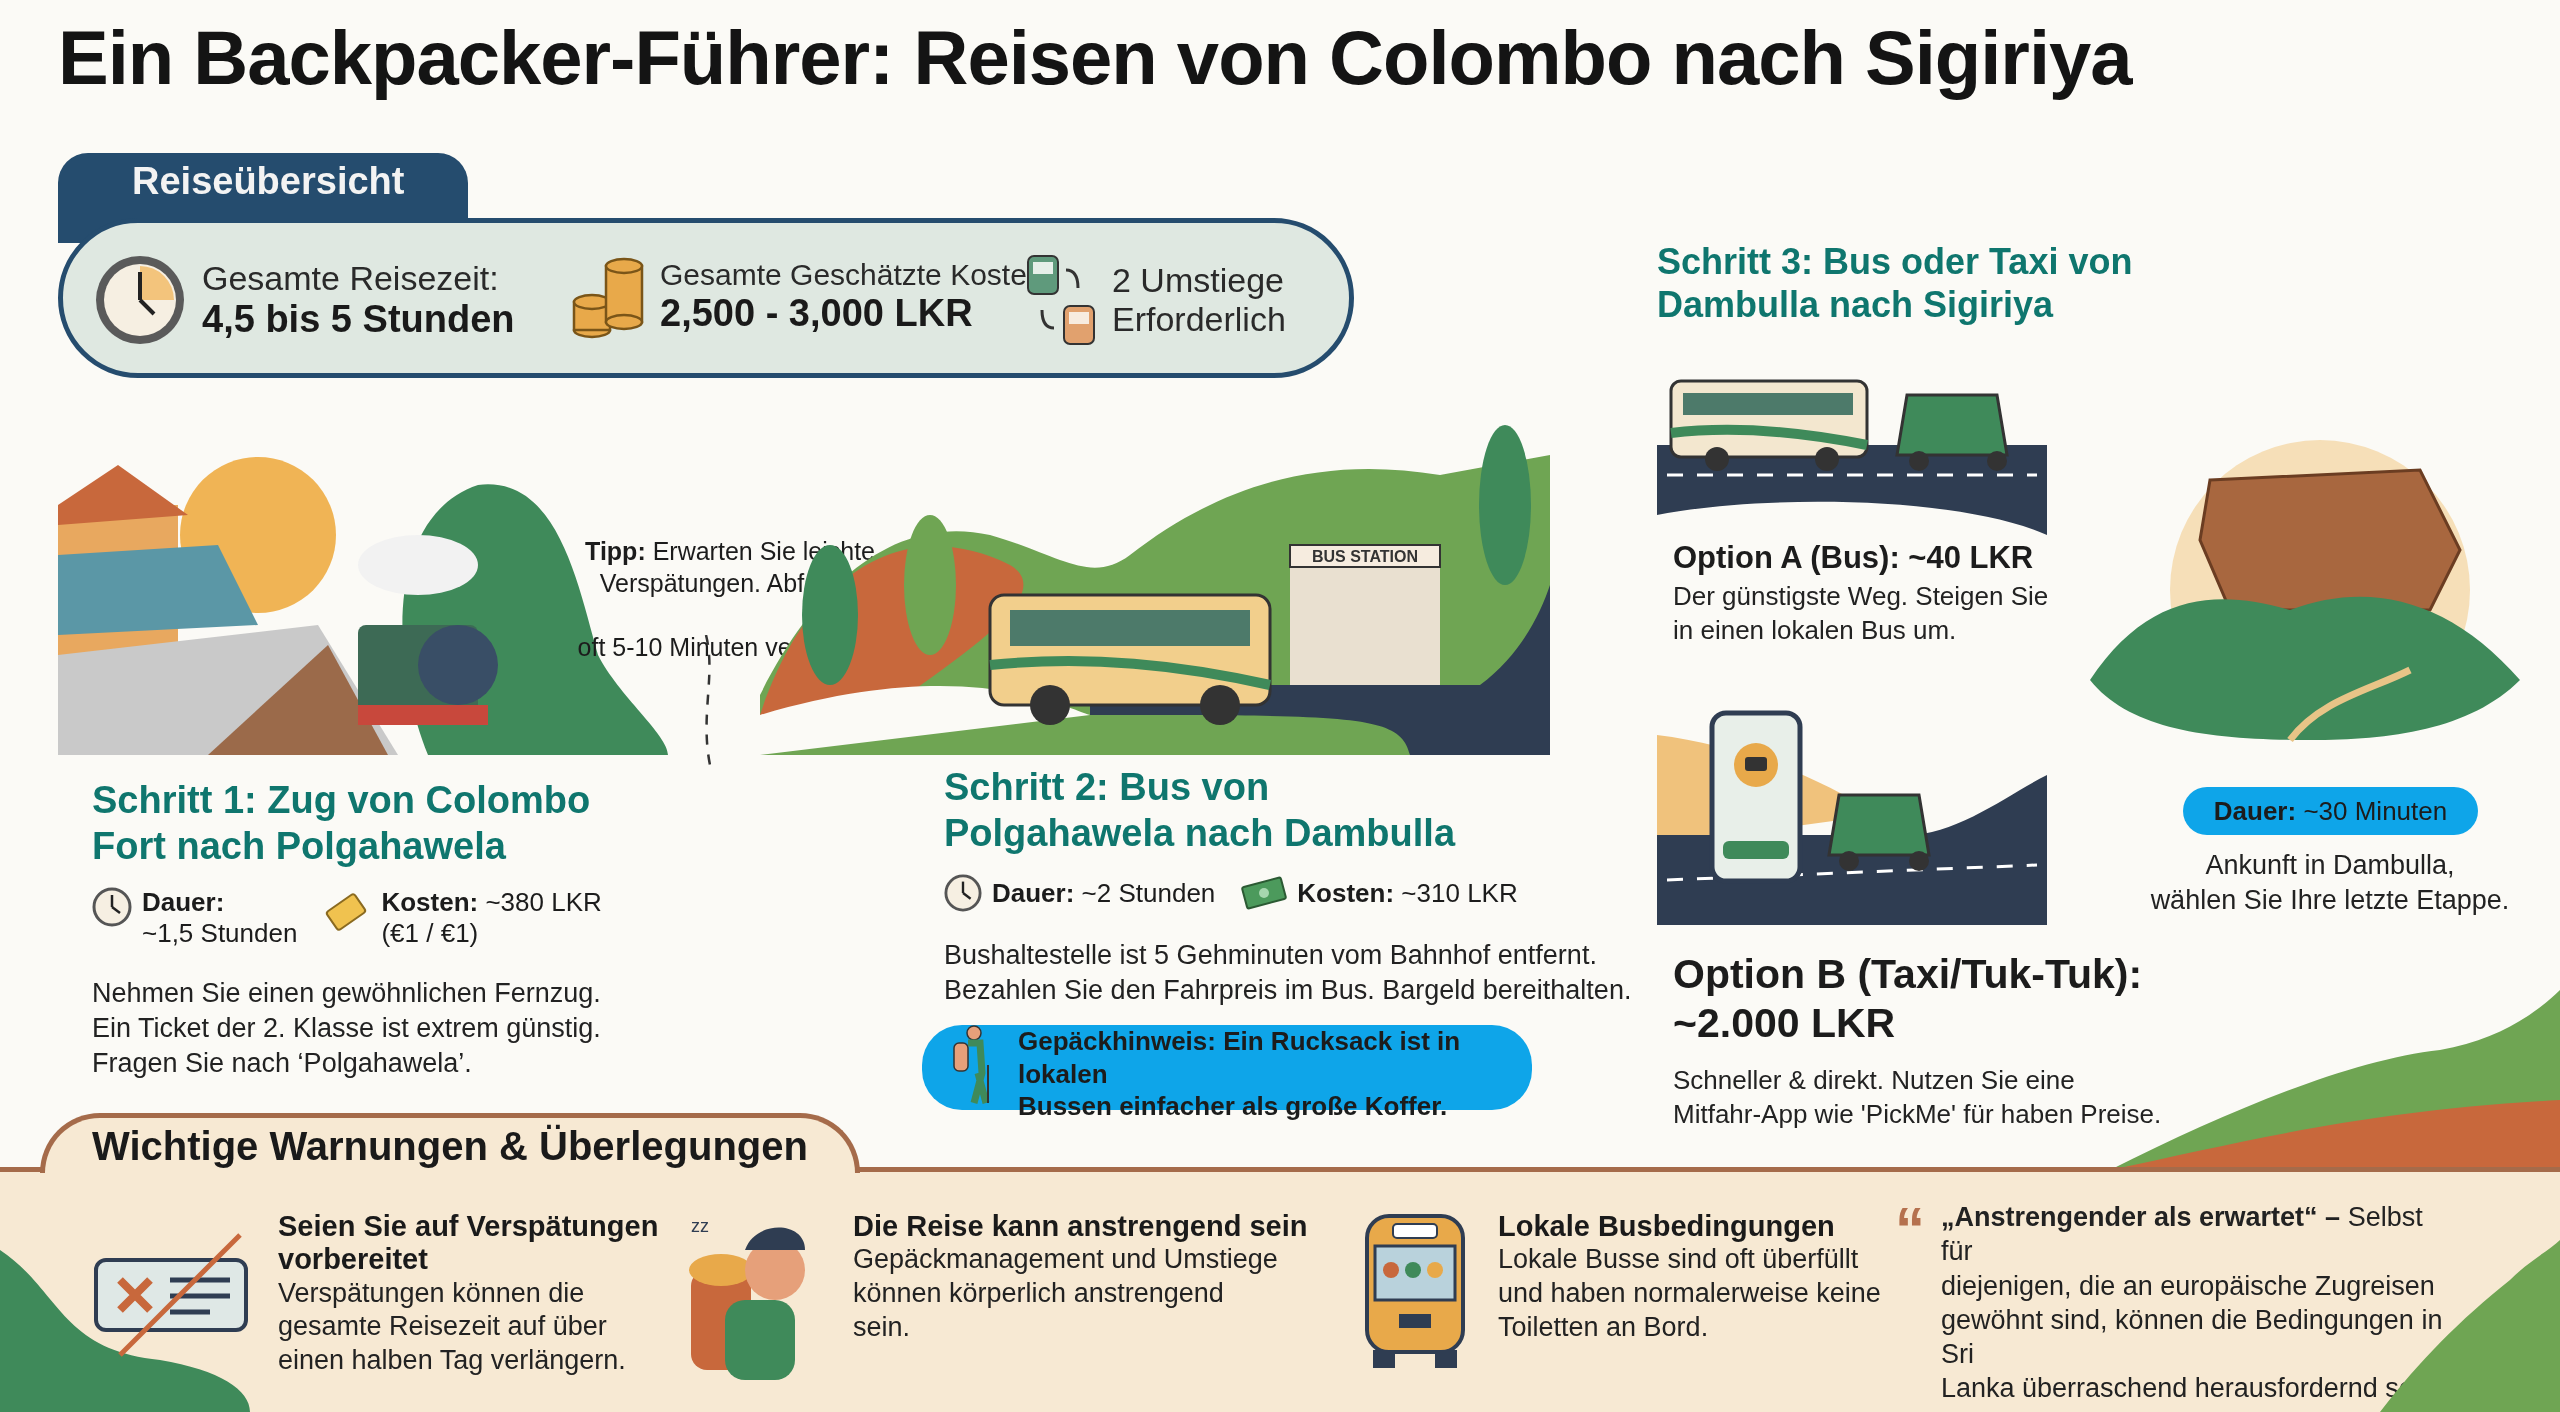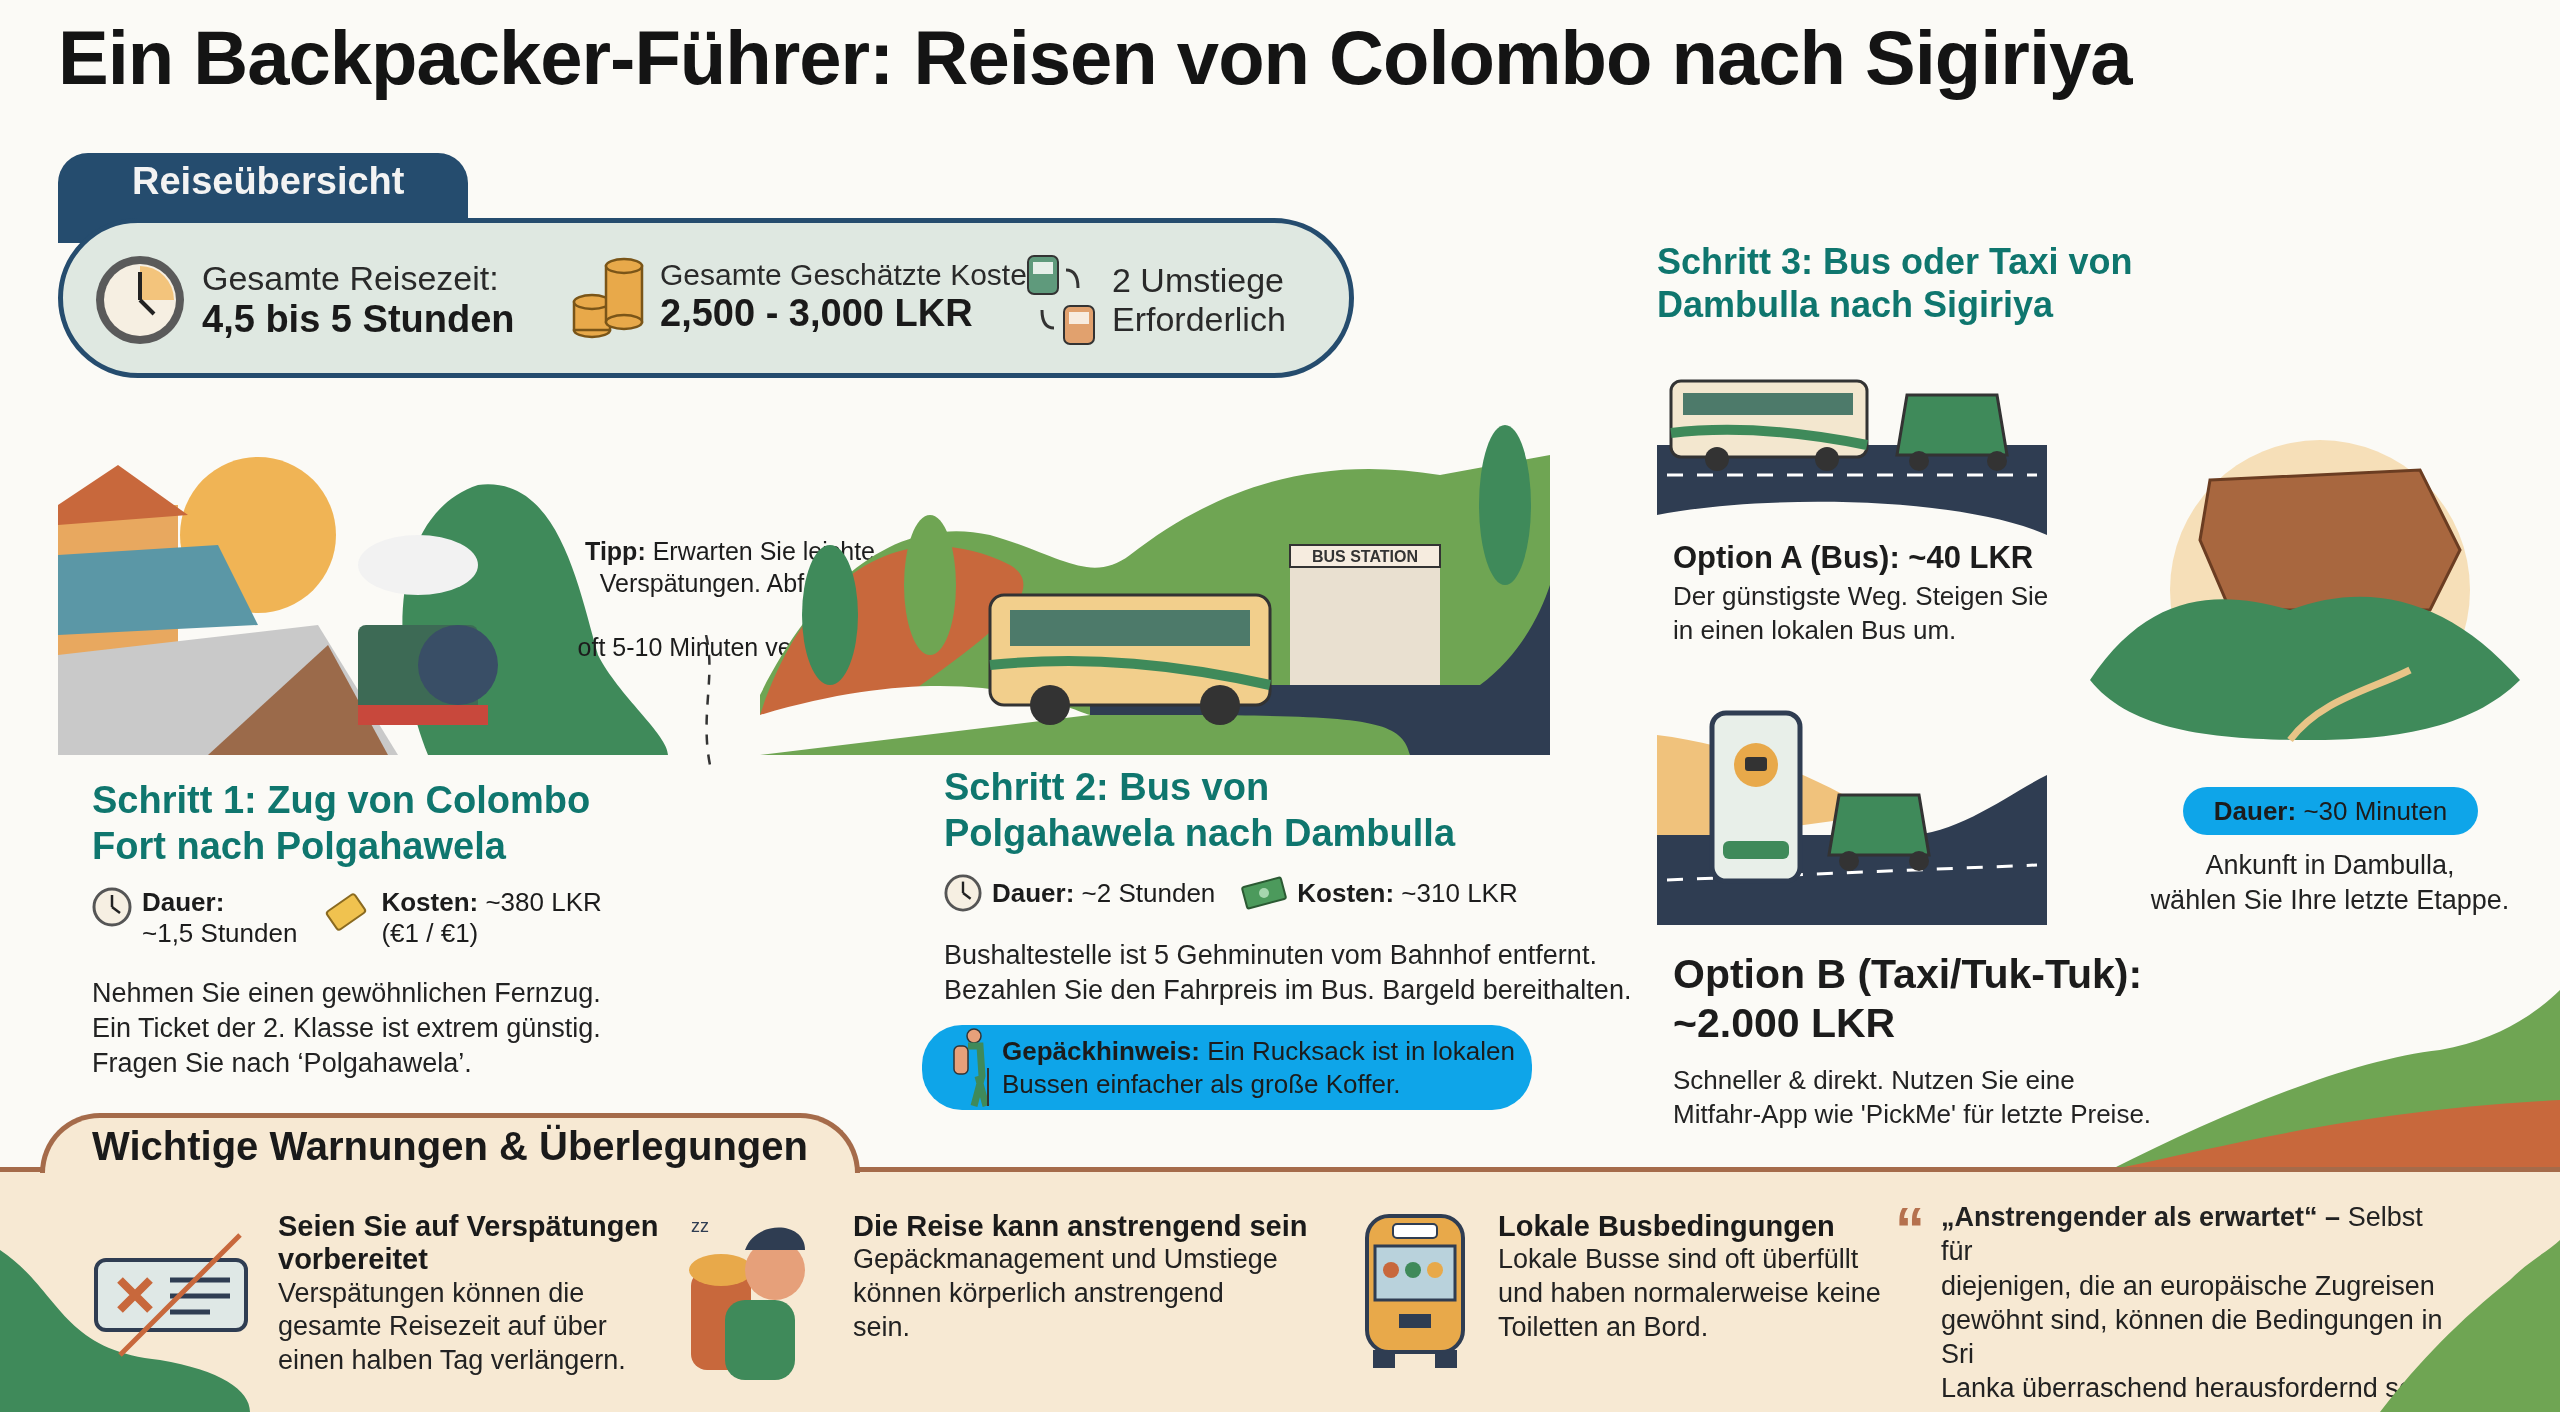--- a/index.html
+++ b/index.html
@@ -224,21 +224,21 @@
           </svg>
         </span>
       <div><b>Kosten:</b> <span>~310 LKR</span></div>
     </div>
   </div>
   <div class="body-text" style="margin-top:26px;">
     <div>Bushaltestelle ist 5 Gehminuten vom Bahnhof entfernt.</div>
     <div>Bezahlen Sie den Fahrpreis im Bus. Bargeld bereithalten.</div>
   </div>
 </div>
-<div class="abs pill" style="left:922px; top:1025px; width:610px; height:85px; display:flex; align-items:center; gap:10px; padding-left:30px;">
+<div class="abs pill" style="left:922px; top:1025px; width:610px; height:85px; display:flex; gap:26px; padding-left:30px;font-weight:bold;">
   <span>
       <svg width="40" height="80" viewBox="0 0 40 80">
         <circle cx="22" cy="8" r="7" fill="#e6a07a" stroke="#333" stroke-width="1.5"></circle>
         <rect x="2" y="18" width="14" height="28" rx="5" fill="#e6a07a" stroke="#333" stroke-width="1.5"></rect>
         <path d="M16 18 L28 18 L30 48 L22 78 M26 48 L34 78" stroke="#3f8a5a" stroke-width="7" fill="none"></path>
         <line x1="36" y1="40" x2="36" y2="78" stroke="#333" stroke-width="2"></line>
       </svg>
     </span>
   <div style="font-size:26px; line-height:1.25;">
     <div><b>Gepäckhinweis:</b><span> Ein Rucksack ist in lokalen</span></div>
@@ -287,21 +287,21 @@
       <circle cx="262" cy="156" r="10" fill="#333"></circle>
   </svg>
 </div>
 <div class="abs" style="left:1673px; top:950px;">
   <div style="font-size:41px; font-weight:700; line-height:1.2;">
     <div>Option B (Taxi/Tuk-Tuk):</div>
     <div>~2.000 LKR</div>
   </div>
   <div class="body-text" style="font-size:26px; margin-top:16px;">
     <div>Schneller &amp; direkt. Nutzen Sie eine</div>
-    <div>Mitfahr-App wie 'PickMe' für letzte Preise.</div>
+    <div>Mitfahr-App wie 'PickMe' für haben Preise.</div>
   </div>
 </div>
 
 <div class="abs" style="left:2090px; top:440px;">
   <svg width="430" height="330" viewBox="0 0 430 330">
     <circle cx="230" cy="150" r="150" fill="#f6dfb8"></circle>
     <path d="M120 40 L 330 30 L 370 110 L 340 170 L 140 170 L 110 100 Z" fill="#a8673f" stroke="#6b3d22" stroke-width="3"></path>
     <path d="M0 240 C 60 150 130 150 200 170 C 280 140 360 160 430 240 C 380 290 300 300 220 300 C 120 300 40 290 0 240 Z" fill="#3f8a5a"></path>
     <path d="M200 300 C 230 260 280 250 320 230" stroke="#e8c487" stroke-width="7" fill="none"></path>
   </svg>

